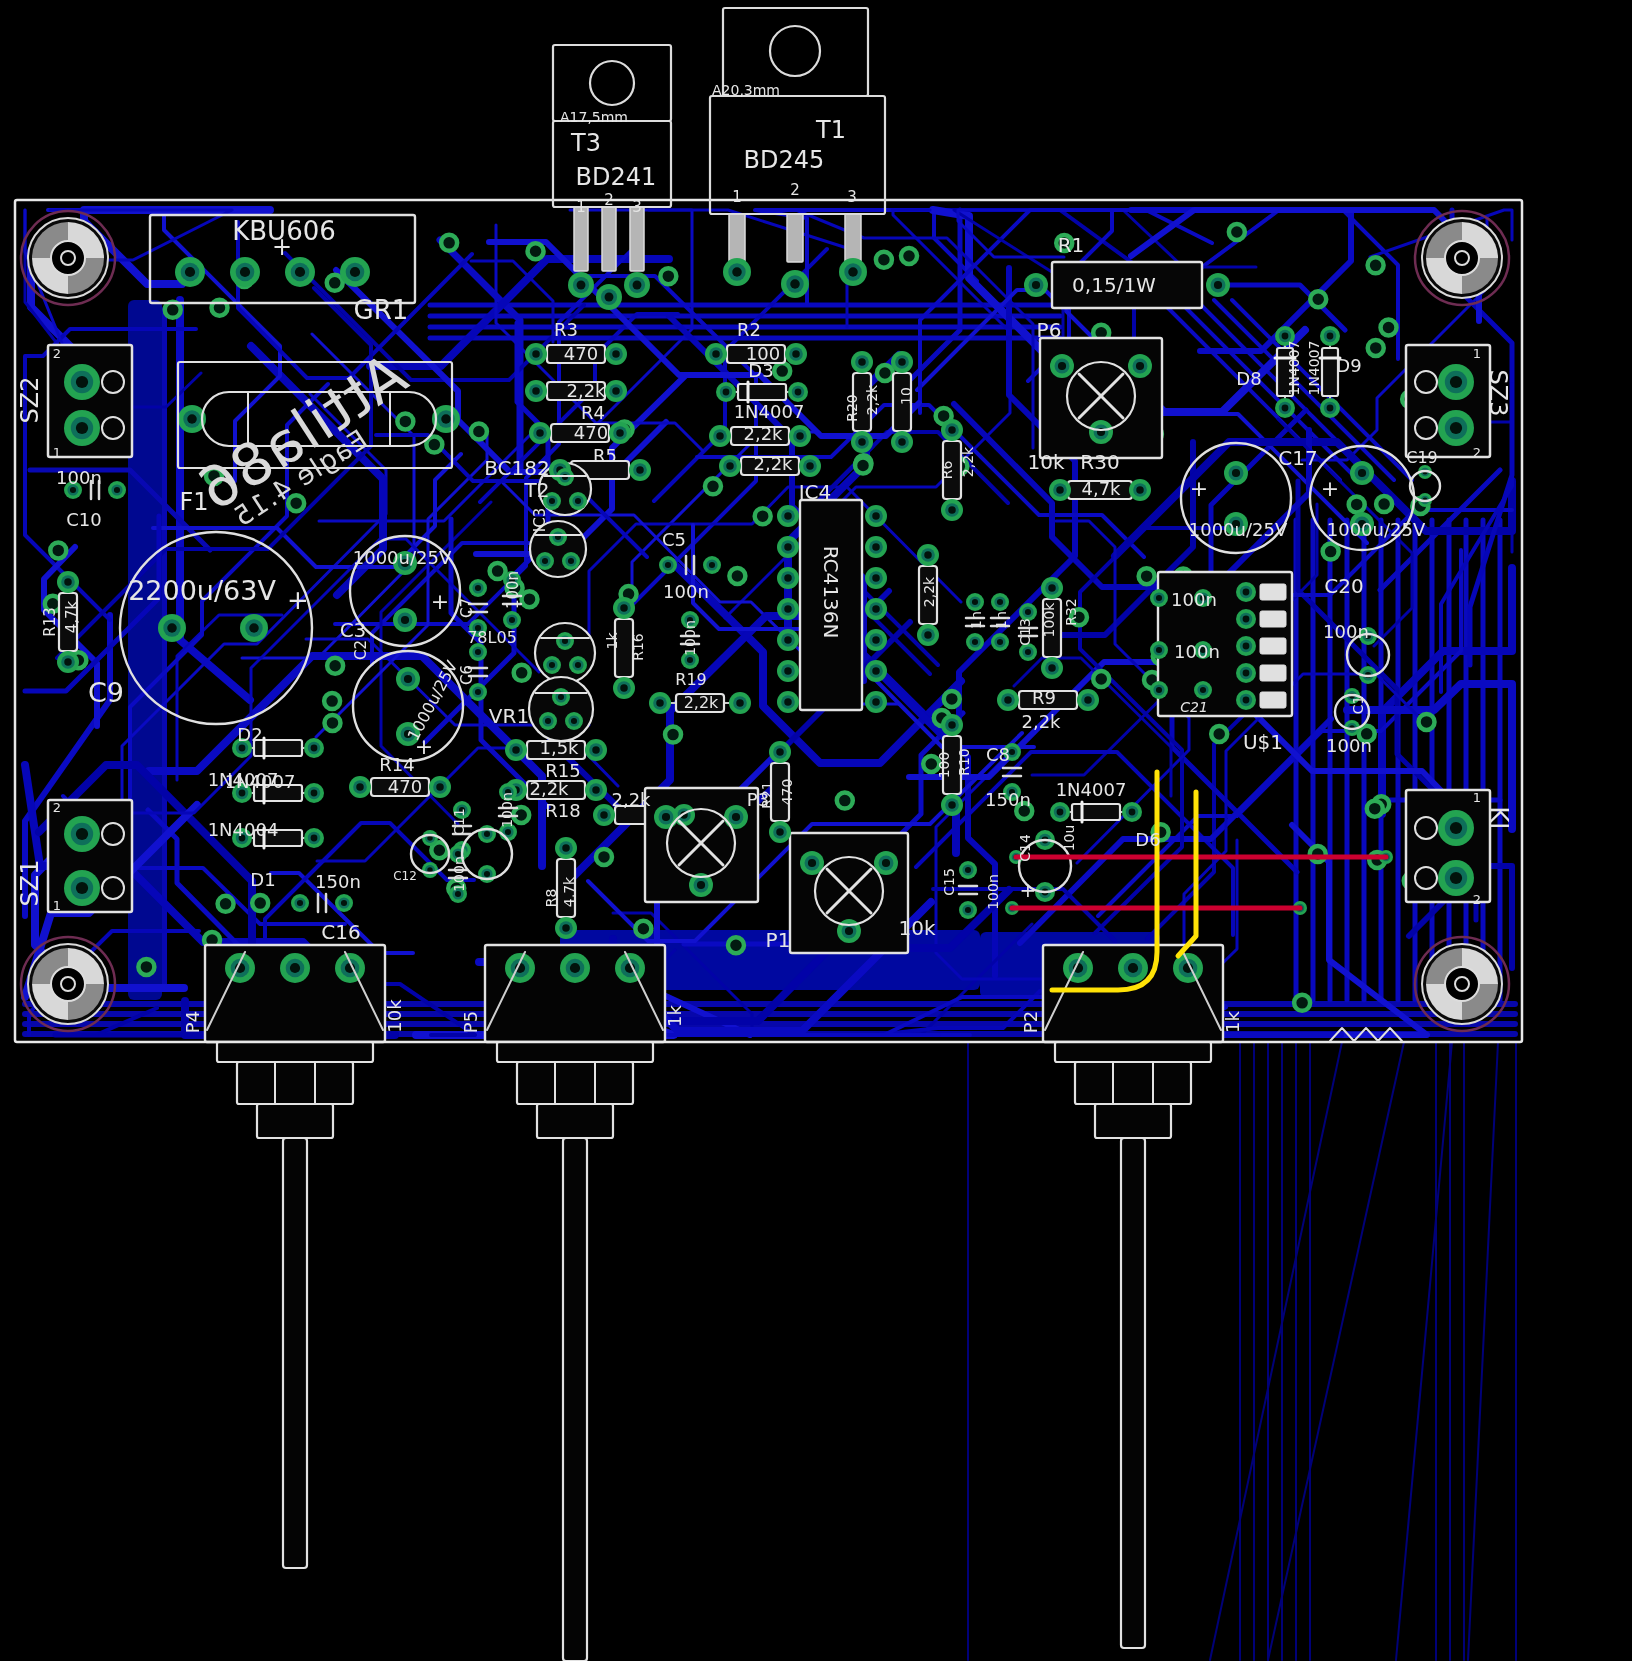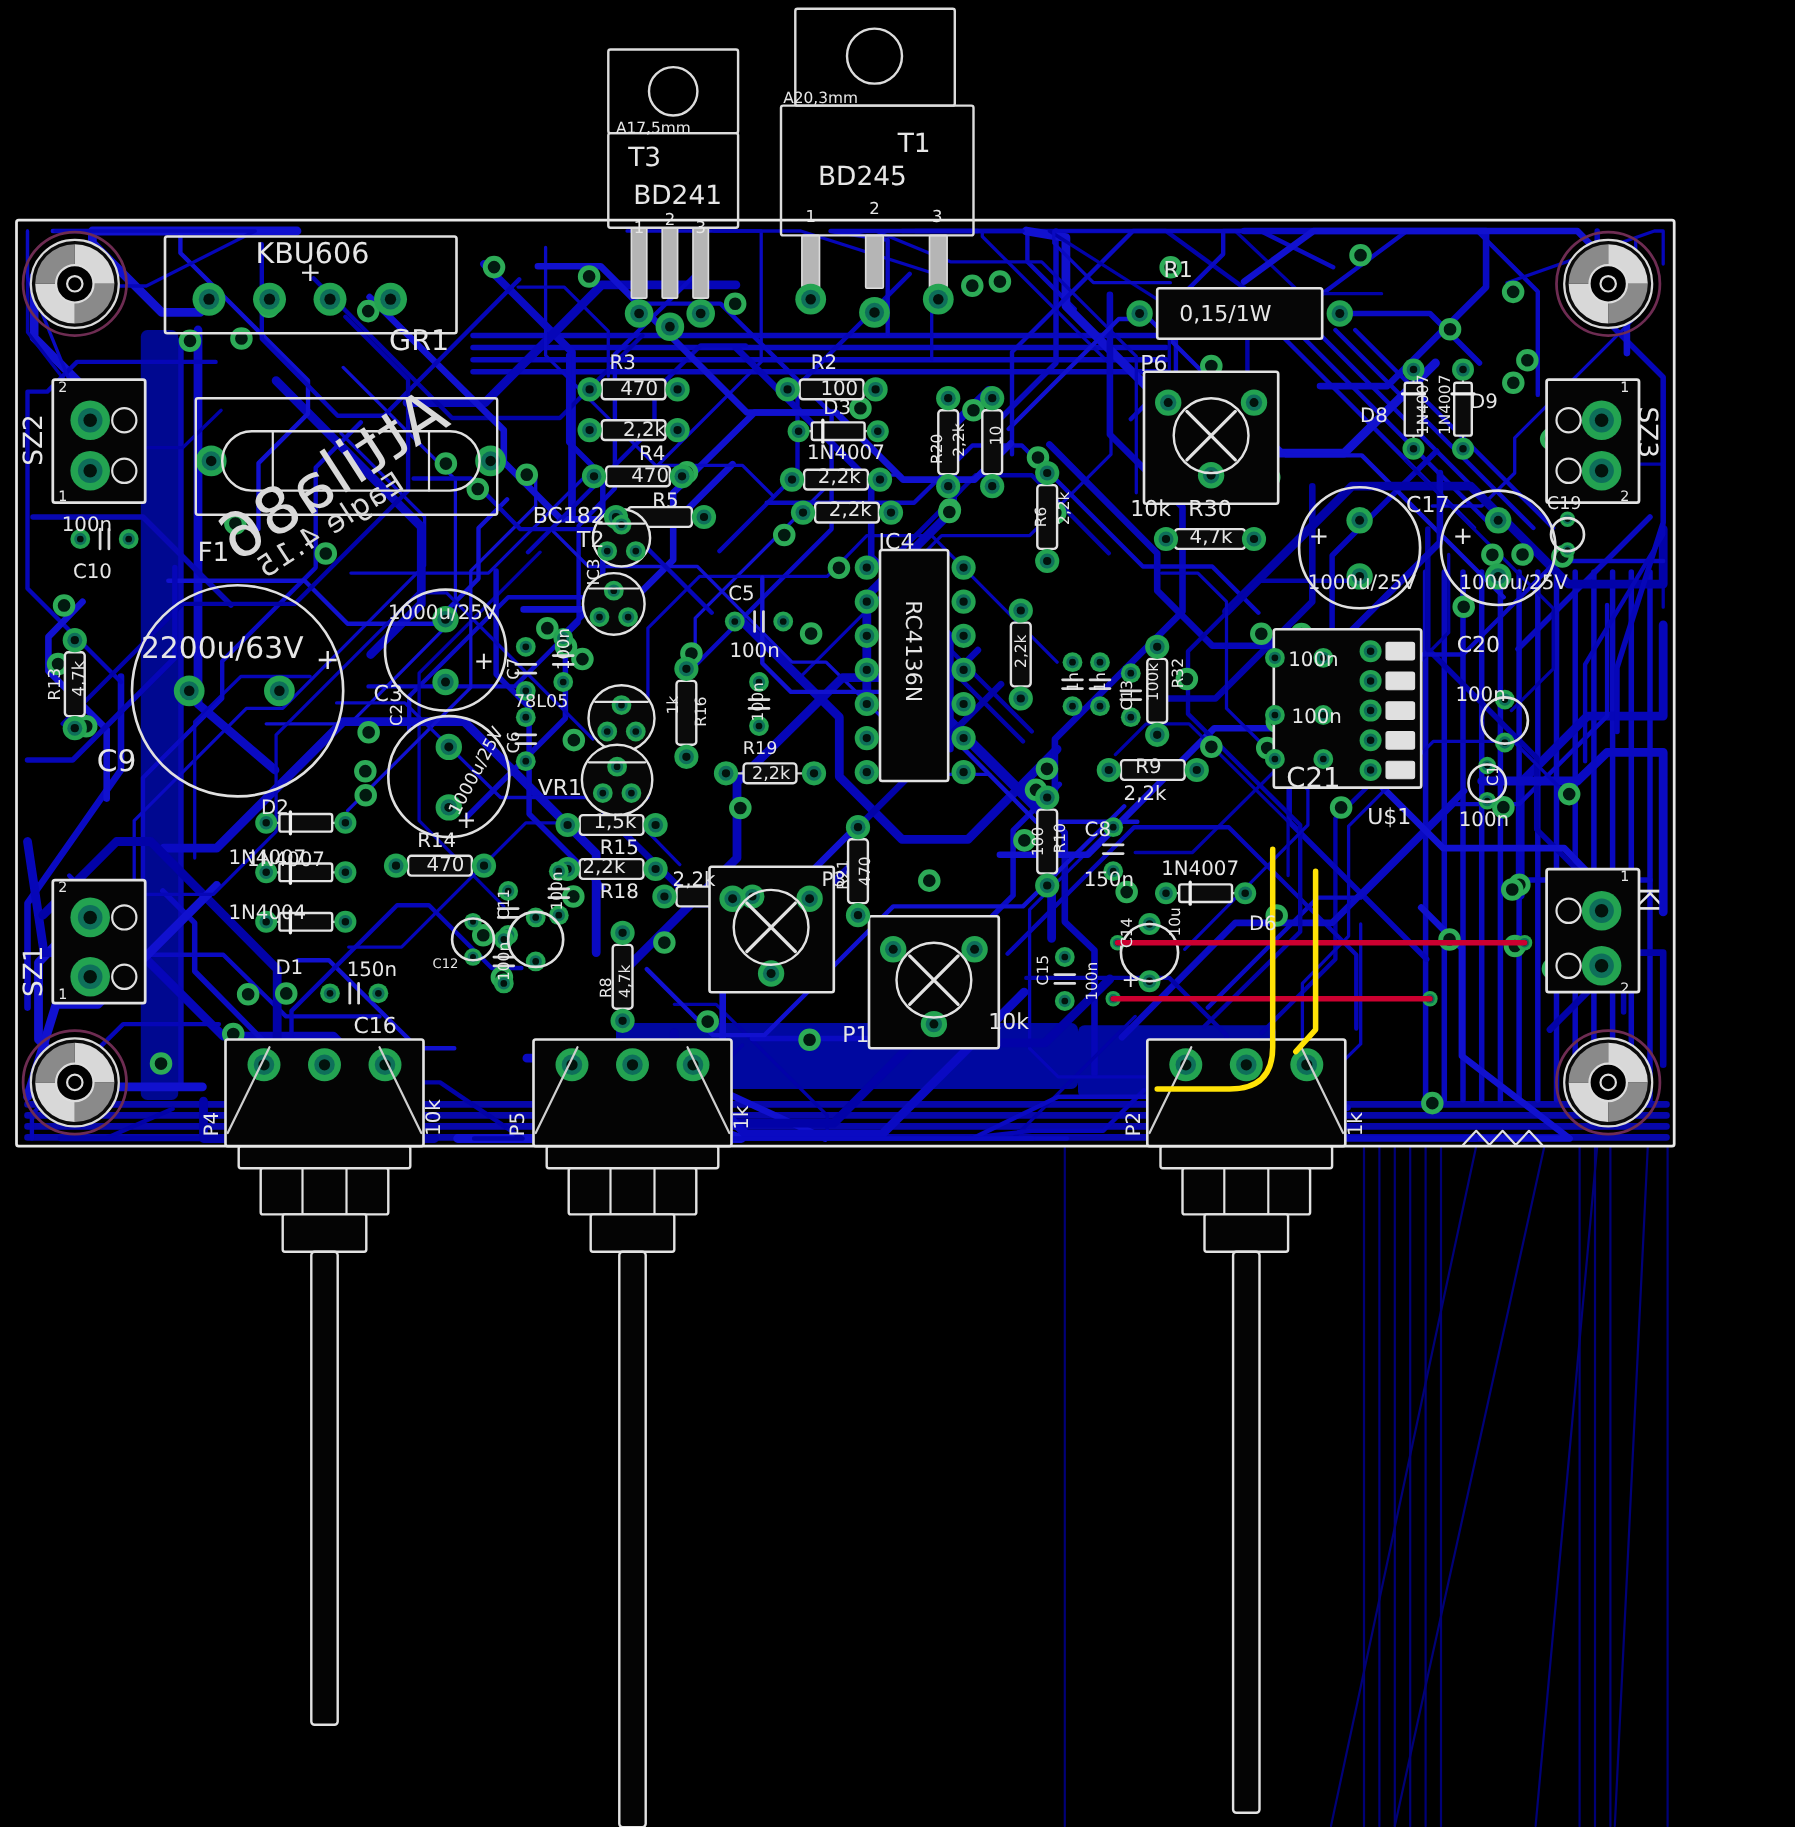--- a/index.html
+++ b/index.html
@@ -1210,21 +1210,21 @@
       <div class="lbl" style="left: 691px; top: 680px; font-size: 16px; transform: translate(-50%, -50%);">R19</div>
       <div class="lbl" style="left: 701px; top: 703px; font-size: 16px; transform: translate(-50%, -50%);">2,2k</div>
       <div class="lbl" style="left: 929px; top: 592px; font-size: 14px; transform: translate(-50%, -50%) rotate(-90deg);">2,2k</div>
       <div class="lbl" style="left: 976px; top: 620px; font-size: 14px; transform: translate(-50%, -50%) rotate(-90deg);">1n</div>
       <div class="lbl" style="left: 1001px; top: 620px; font-size: 14px; transform: translate(-50%, -50%) rotate(-90deg);">1n</div>
       <div class="lbl" style="left: 1025px; top: 632px; font-size: 14px; transform: translate(-50%, -50%) rotate(-90deg);">C13</div>
       <div class="lbl" style="left: 1049px; top: 620px; font-size: 14px; transform: translate(-50%, -50%) rotate(-90deg);">100k</div>
       <div class="lbl" style="left: 1071px; top: 612px; font-size: 14px; transform: translate(-50%, -50%) rotate(-90deg);">R32</div>
       <div class="lbl" style="left: 1194px; top: 600px; font-size: 18px; transform: translate(-50%, -50%);">100n</div>
       <div class="lbl" style="left: 1197px; top: 652px; font-size: 18px; transform: translate(-50%, -50%);">100n</div>
-      <div class="lbl" style="left: 1194px; top: 707px; font-size: 25px; transform: translate(-50%, -50%);">C21</div>
+      <div class="lbl" style="left: 1194px; top: 707px; font-size: 14px; transform: translate(-50%, -50%); font-style: italic;">C21</div>
       <div class="lbl" style="left: 1263px; top: 742px; font-size: 20px; transform: translate(-50%, -50%);">U$1</div>
       <div class="lbl" style="left: 1344px; top: 586px; font-size: 20px; transform: translate(-50%, -50%);">C20</div>
       <div class="lbl" style="left: 1346px; top: 632px; font-size: 18px; transform: translate(-50%, -50%);">100n</div>
       <div class="lbl" style="left: 1358px; top: 705px; font-size: 14px; transform: translate(-50%, -50%) rotate(-90deg);">C1</div>
       <div class="lbl" style="left: 1349px; top: 746px; font-size: 18px; transform: translate(-50%, -50%);">100n</div>
       <div class="lbl" style="left: 1044px; top: 698px; font-size: 18px; transform: translate(-50%, -50%);">R9</div>
       <div class="lbl" style="left: 1041px; top: 722px; font-size: 18px; transform: translate(-50%, -50%);">2,2k</div>
       <div class="lbl" style="left: 944px; top: 765px; font-size: 14px; transform: translate(-50%, -50%) rotate(-90deg);">100</div>
       <div class="lbl" style="left: 964px; top: 762px; font-size: 14px; transform: translate(-50%, -50%) rotate(-90deg);">R10</div>
       <div class="lbl" style="left: 998px; top: 755px; font-size: 18px; transform: translate(-50%, -50%);">C8</div>

